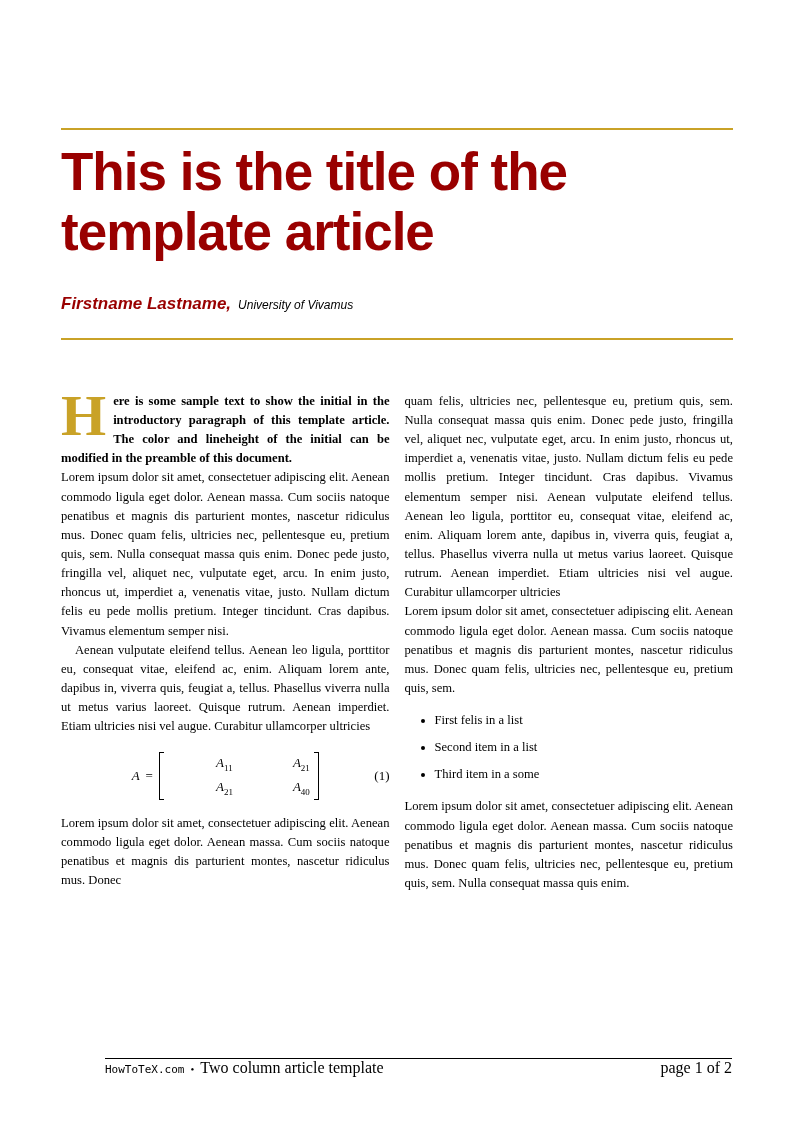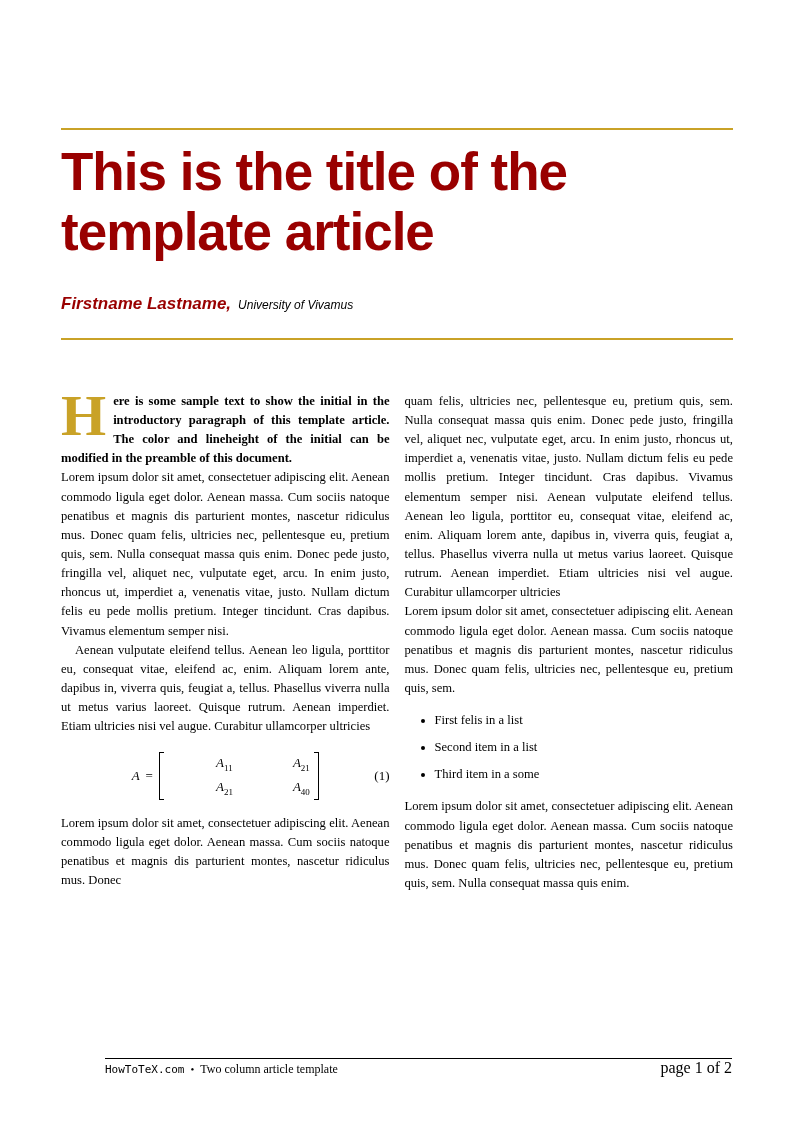--- a/index.html
+++ b/index.html
@@ -74,21 +74,21 @@
   .footer{
     position:absolute;left:61px;right:62px;top:1058px;
     border-top:1px solid #000;
     display:flex;justify-content:space-between;align-items:baseline;
     font-size:12px;
     margin-left:44px;
   }
   .footer-left{display:flex;align-items:baseline;gap:6px;}
   .footer-site{font-family:"DejaVu Sans Mono","Liberation Mono",monospace;font-size:11px;}
   .footer-sep{font-size:11px;}
-  .footer-desc{font-size:12px;}
+  .footer-desc{font-size:16px;}
   .footer-page{font-size:16px;}
 </style>
 </head>
 <body>
 
 <div class="page">
 
   <hr class="rule">
 
   <h1 class="title">This is the title of the template article</h1>

